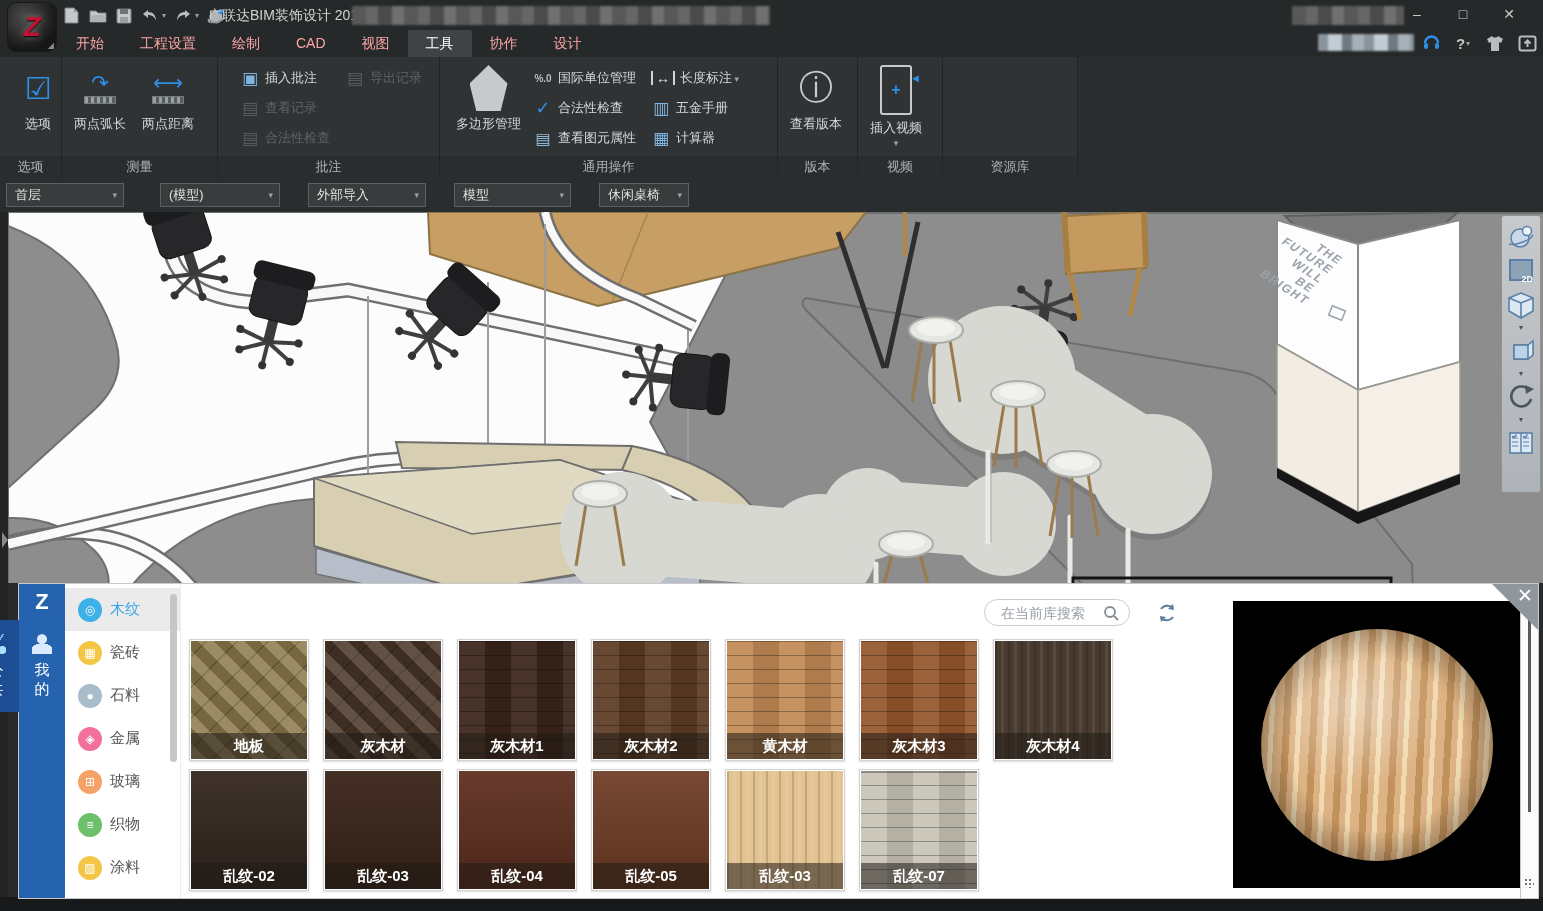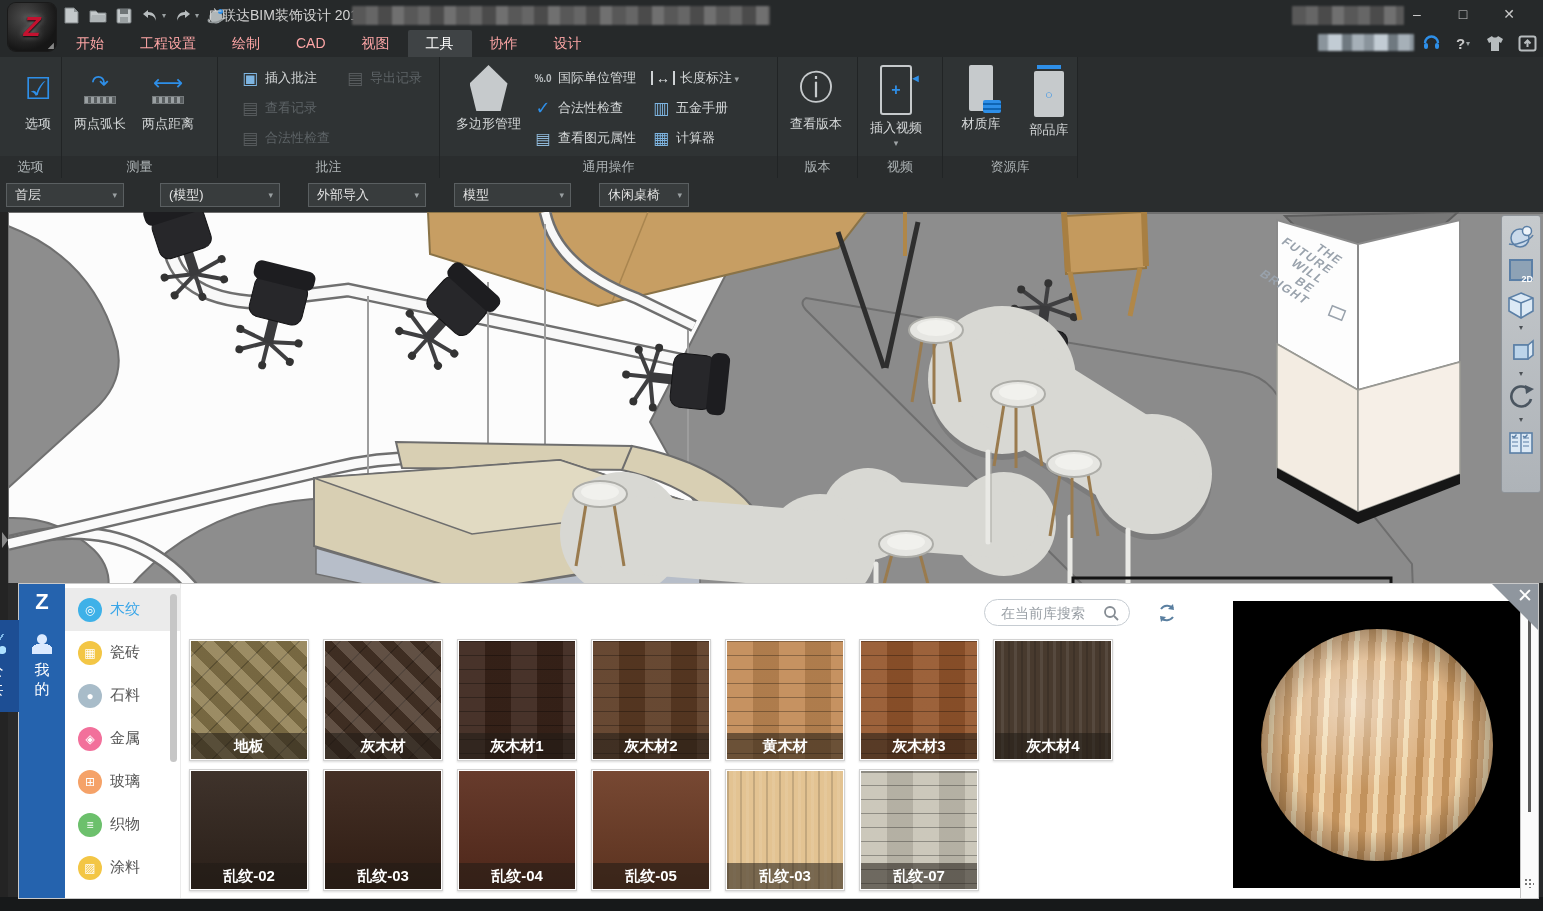--- a/index.html
+++ b/index.html
@@ -370,32 +370,20 @@
           <div class="bigs">
         <div class="rbtn big arrow">
           <span class="ric ric-insert-video"></span>
           <span class="rlabel">插入视频</span>
         </div>
           </div>
         </div>
       <div class="glabel">视频</div>
     </div>
     <div class="rgroup" style="width:135px">
-      <div class="gbody">
-          <div class="bigs">
-        <div class="rbtn big">
-          <span class="ric ric-material-lib"></span>
-          <span class="rlabel">材质库</span>
-        </div>
-            <div class="rbtn big">
-          <span class="ric ric-component-lib"></span>
-          <span class="rlabel">部品库</span>
-        </div>
-          </div>
-        </div>
       <div class="glabel">资源库</div>
     </div>
   </div>
 
   <div class="selrow">
 
   <div class="sel">
       <span class="sel-text">首层</span>
       <span class="sel-arrow">▾</span>
     </div>

